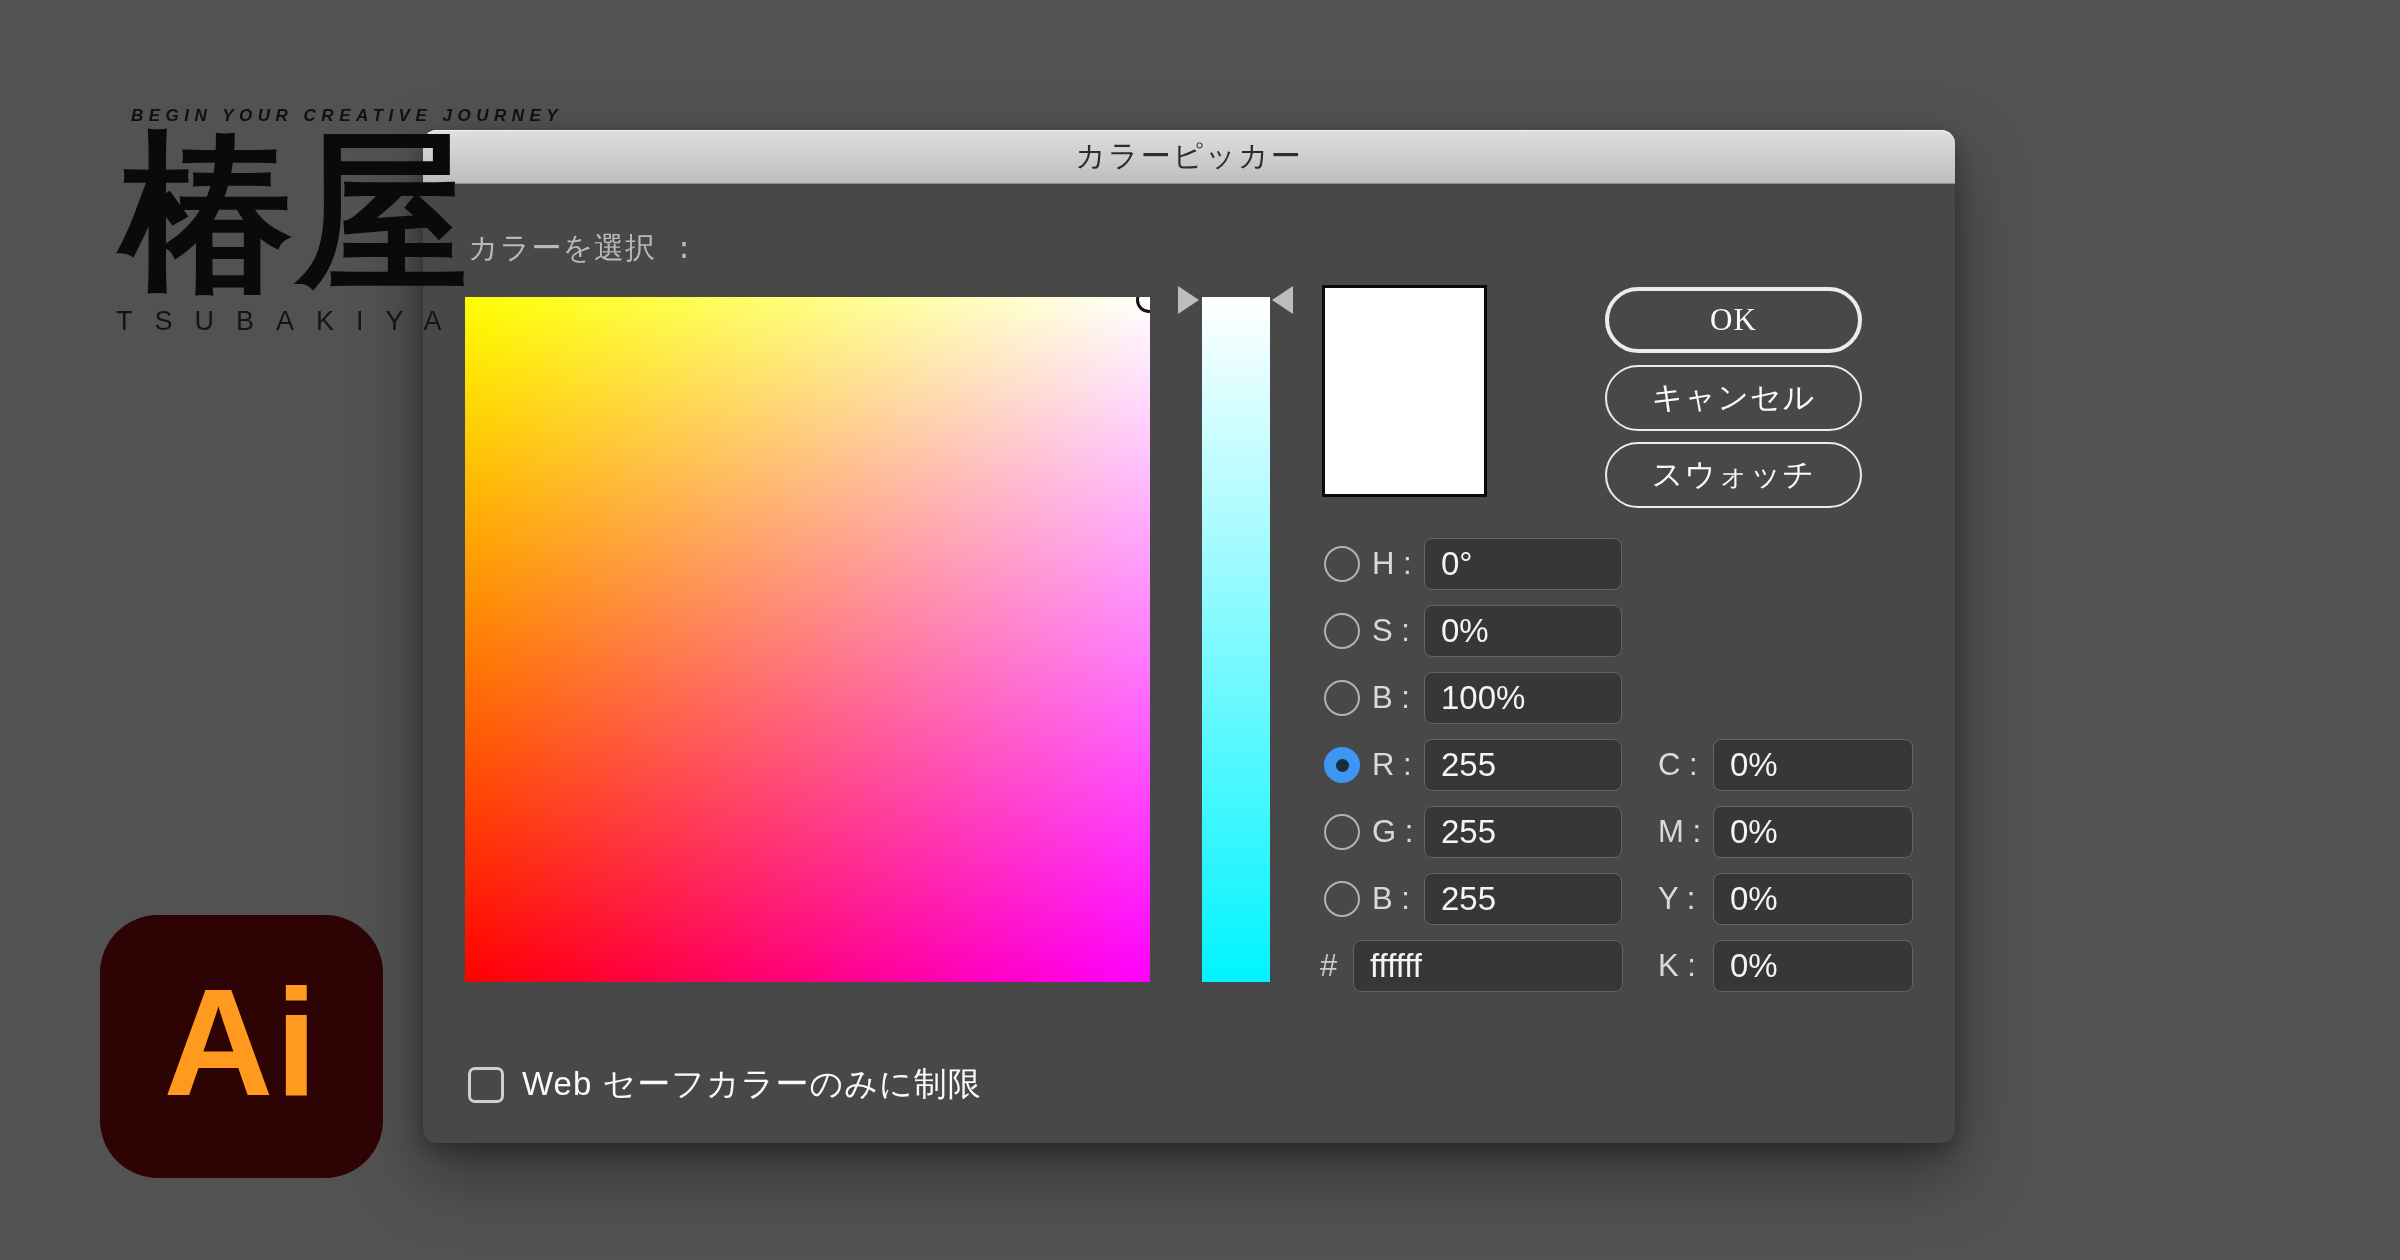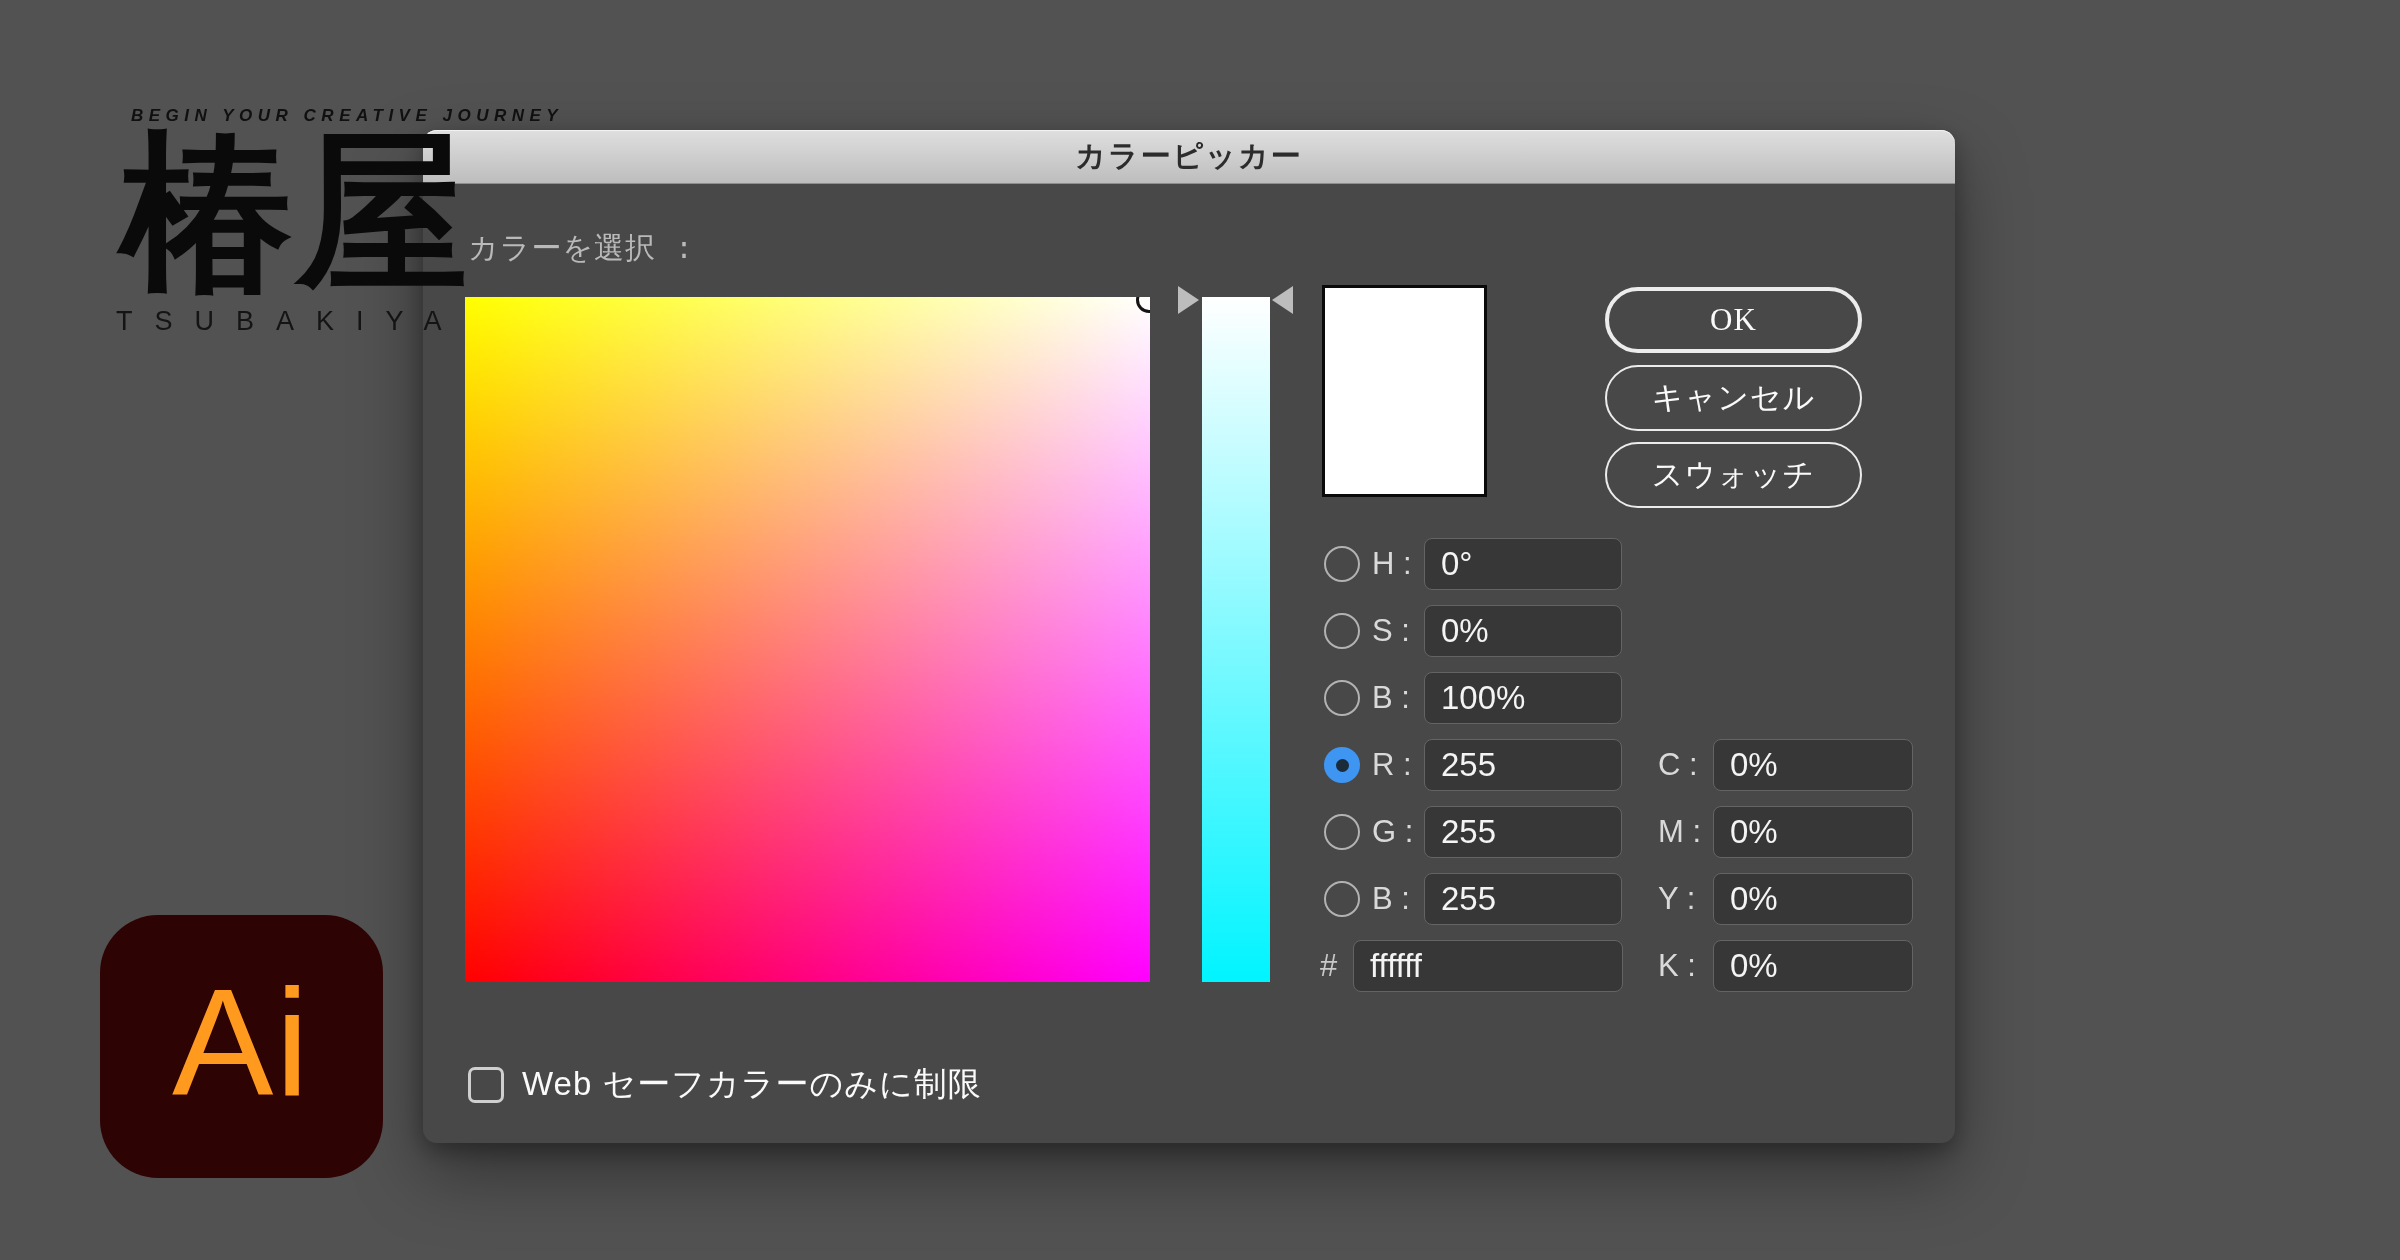--- a/index.html
+++ b/index.html
@@ -30,37 +30,37 @@
     color:#141414; white-space:nowrap;
   }
 
   
   .ai-icon {
     position:absolute; left:100px; top:915px; width:283px; height:263px;
     background:#2E0303; border-radius:58px; z-index:2;
     display:flex; align-items:center; justify-content:center;
   }
   .ai-icon-label {
-    color:#FF9A1E; font-size:152px; font-weight:400; line-height:1;
+    color:#FF9A1E; font-size:152px; font-weight:700; line-height:1;
     letter-spacing:2px; padding-bottom:10px;
   }
 
   
   .dialog {
     position:absolute; left:423px; top:130px; width:1532px; height:1013px;
     background:#484848; border-radius:14px; z-index:1;
     box-shadow:0 30px 70px rgba(0,0,0,.38), 0 8px 22px rgba(0,0,0,.30);
   }
   .titlebar {
     position:absolute; left:0; top:0; width:100%; height:54px;
     border-radius:14px 14px 0 0;
     background:linear-gradient(#dfdfdf 0%, #cecece 50%, #bdbdbd 100%);
     box-shadow:inset 0 1px 0 #f2f2f2;
     border-bottom:1px solid #8e8e8e;
-    display:flex; align-items:center; justify-content:center;font-weight:bold;
+    display:flex; align-items:center; justify-content:center;
   }
   .titlebar-text { font-size:30px; color:#2c2c2c; letter-spacing:2px; }
 
   .prompt {
     position:absolute; left:45px; top:98px;
     font-size:30px; color:#b9b9b9; letter-spacing:1px;font-family:Liberation Mono, monospace;
   }
 
   
   .color-field {

